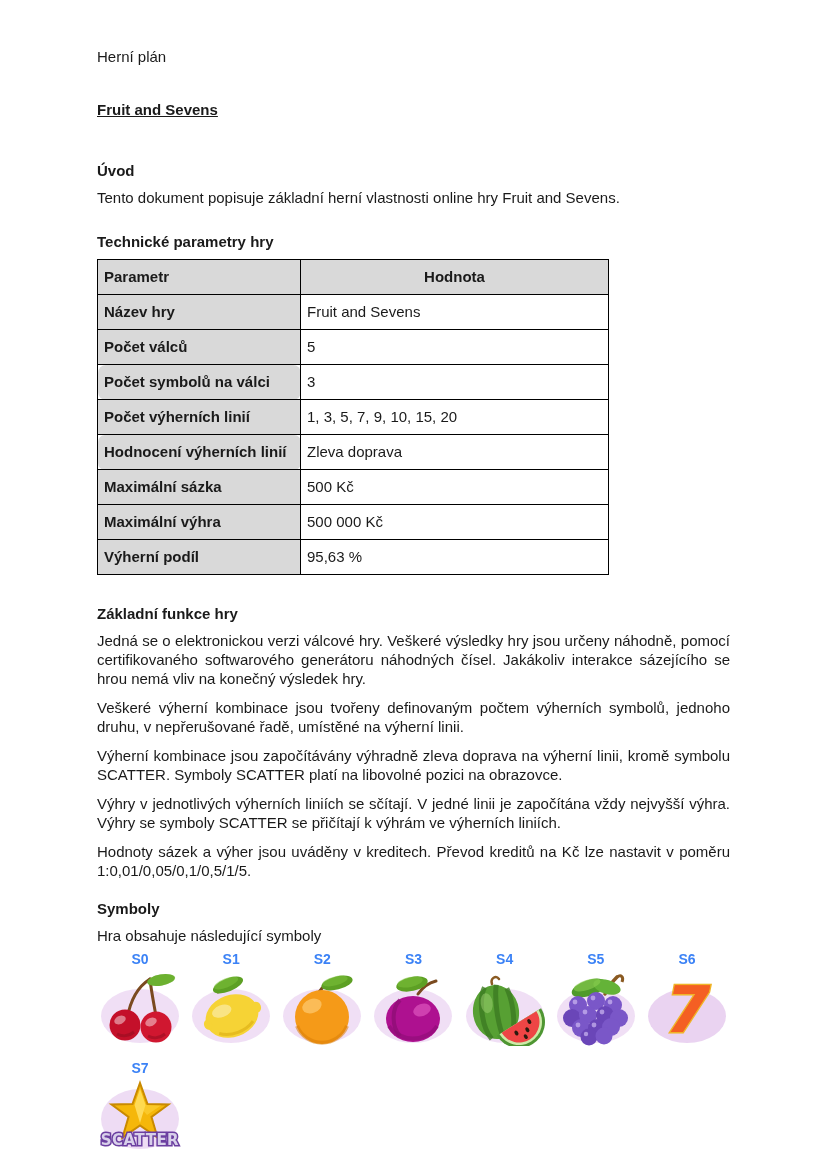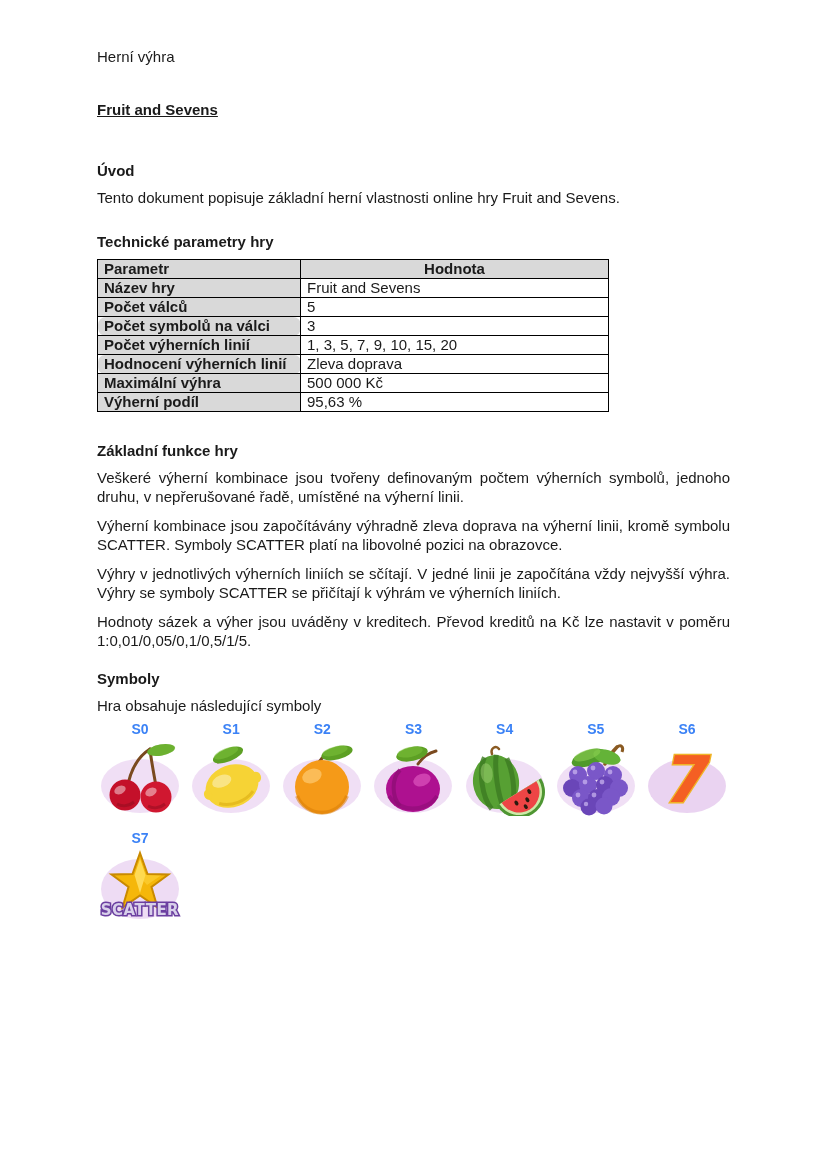--- a/index.html
+++ b/index.html
@@ -23,21 +23,21 @@
   .section-gap{margin-top:30px;}
 
   table.params{
     border-collapse:collapse;
     width:512px;
     margin:3px 0 0 0;
     font-size:15px;
   }
   table.params th, table.params td{
     border:1px solid #000;
-    padding:0px 6px;
+    padding:8px 6px;
     height:18px;
     text-align:left;
     font-weight:400;
     line-height:18px;
   }
   table.params th{font-weight:700;}
   table.params td:first-child{font-weight:700;width:190px;}
   table.params th:first-child{width:190px;}
 
   .symbols-block{margin-top:20px;}
@@ -56,21 +56,21 @@
     font-weight:700;font-size:14px;color:#3b82f6;
     margin-bottom:1px;
   }
   .symbol svg{display:block;}
 </style>
 </head>
 <body>
 
 <div class="page">
 
-  <p class="doc-header">Herní výhra</p>
+  <p class="doc-header">Herní plán</p>
 
   <p class="doc-title">Fruit and Sevens</p>
 
   <p class="h">Úvod</p>
   <p class="body-text">Tento dokument popisuje základní herní vlastnosti online hry Fruit and Sevens.</p>
 
   <p class="h" style="margin-top:26px;">Technické parametry hry</p>
 
   <table class="params">
     <thead>
@@ -94,32 +94,37 @@
         </tr>
         <tr>
           <td style="background: rgb(217, 217, 217);">Počet výherních linií</td>
           <td>1, 3, 5, 7, 9, 10, 15, 20</td>
         </tr>
         <tr>
           <td style="background: rgb(217, 217, 217); border-radius: 7px;">Hodnocení výherních linií</td>
           <td>Zleva doprava</td>
         </tr>
         <tr>
+          <td style="background: rgb(217, 217, 217);">Maximální sázka</td>
+          <td>500 Kč</td>
+        </tr>
+        <tr>
           <td style="background: rgb(217, 217, 217);">Maximální výhra</td>
           <td>500 000 Kč</td>
         </tr>
         <tr>
           <td style="background: rgb(217, 217, 217);">Výherní podíl</td>
           <td>95,63 %</td>
         </tr>
       </tbody>
   </table>
 
   <p class="h section-gap">Základní funkce hry</p>
   <div class="paras">
+      <p>Jedná se o elektronickou verzi válcové hry. Veškeré výsledky hry jsou určeny náhodně, pomocí certifikovaného softwarového generátoru náhodných čísel. Jakákoliv interakce sázejícího se hrou nemá vliv na konečný výsledek hry.</p>
       <p>Veškeré výherní kombinace jsou tvořeny definovaným počtem výherních symbolů, jednoho druhu, v nepřerušované řadě, umístěné na výherní linii.</p>
       <p>Výherní kombinace jsou započítávány výhradně zleva doprava na výherní linii, kromě symbolu SCATTER. Symboly SCATTER platí na libovolné pozici na obrazovce.</p>
       <p>Výhry v jednotlivých výherních liniích se sčítají. V jedné linii je započítána vždy nejvyšší výhra. Výhry se symboly SCATTER se přičítají k výhrám ve výherních liniích.</p>
       <p>Hodnoty sázek a výher jsou uváděny v kreditech. Převod kreditů na Kč lze nastavit v poměru 1:0,01/0,05/0,1/0,5/1/5.</p>
     </div>
 
   <div class="symbols-block">
     <p class="h">Symboly</p>
     <p class="body-text" style="margin-bottom:4px;">Hra obsahuje následující symboly</p>
 

